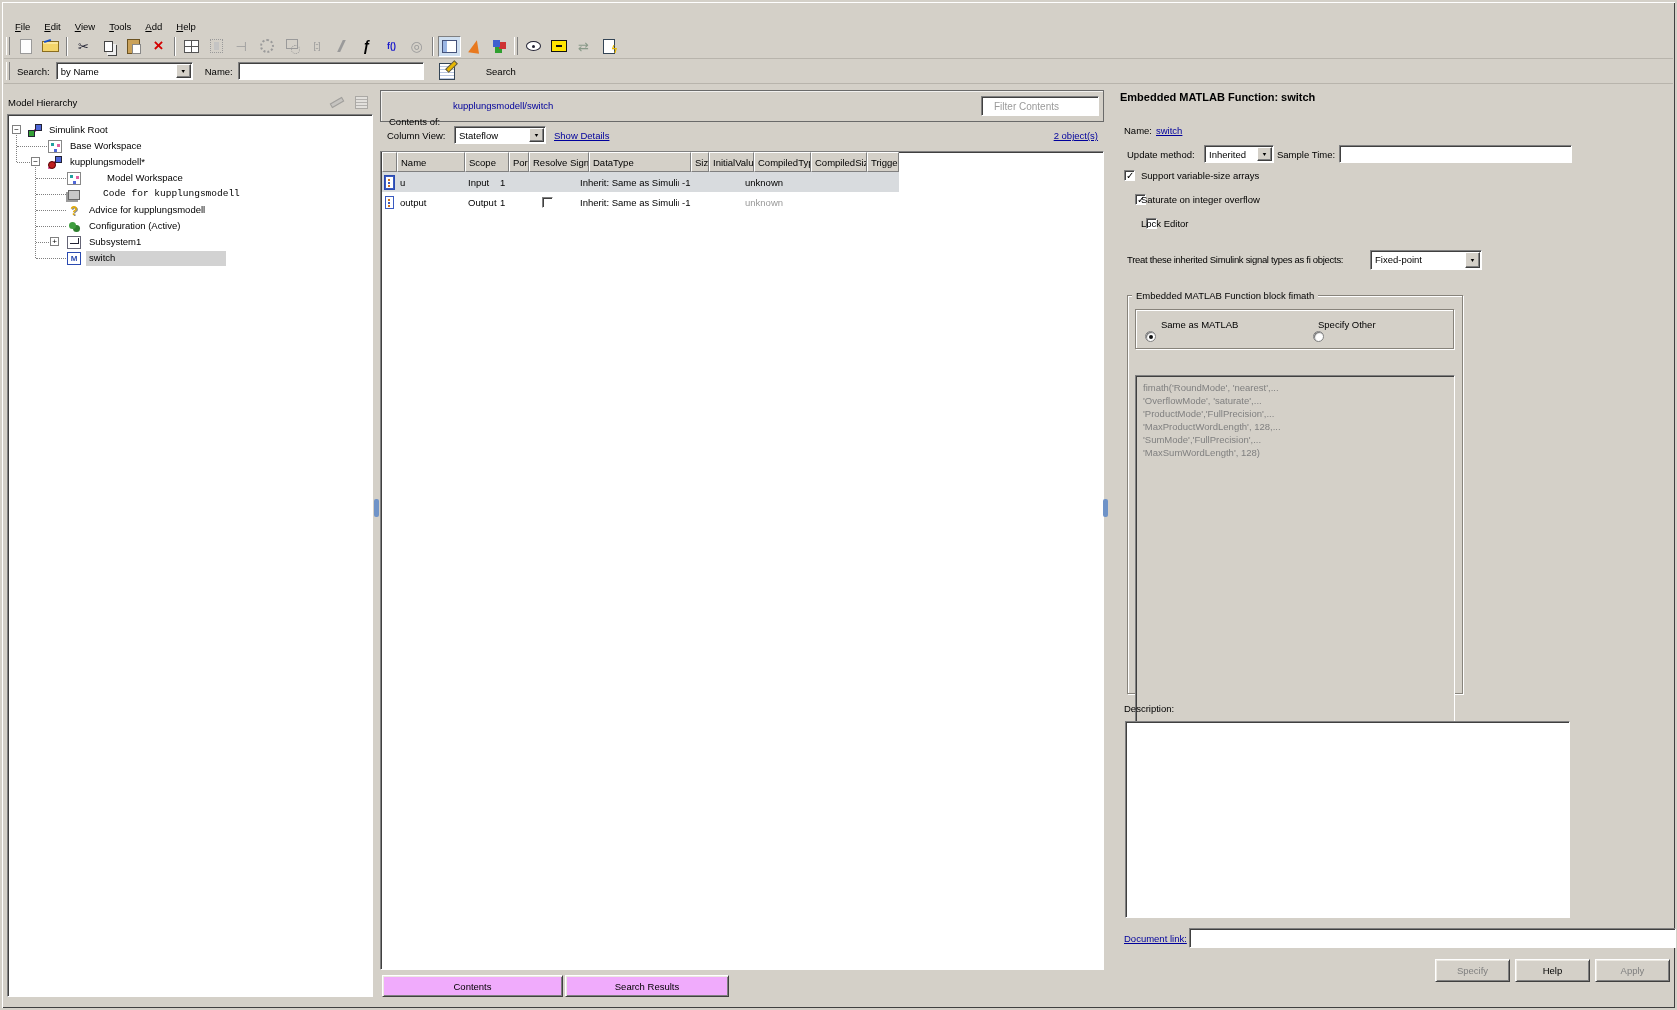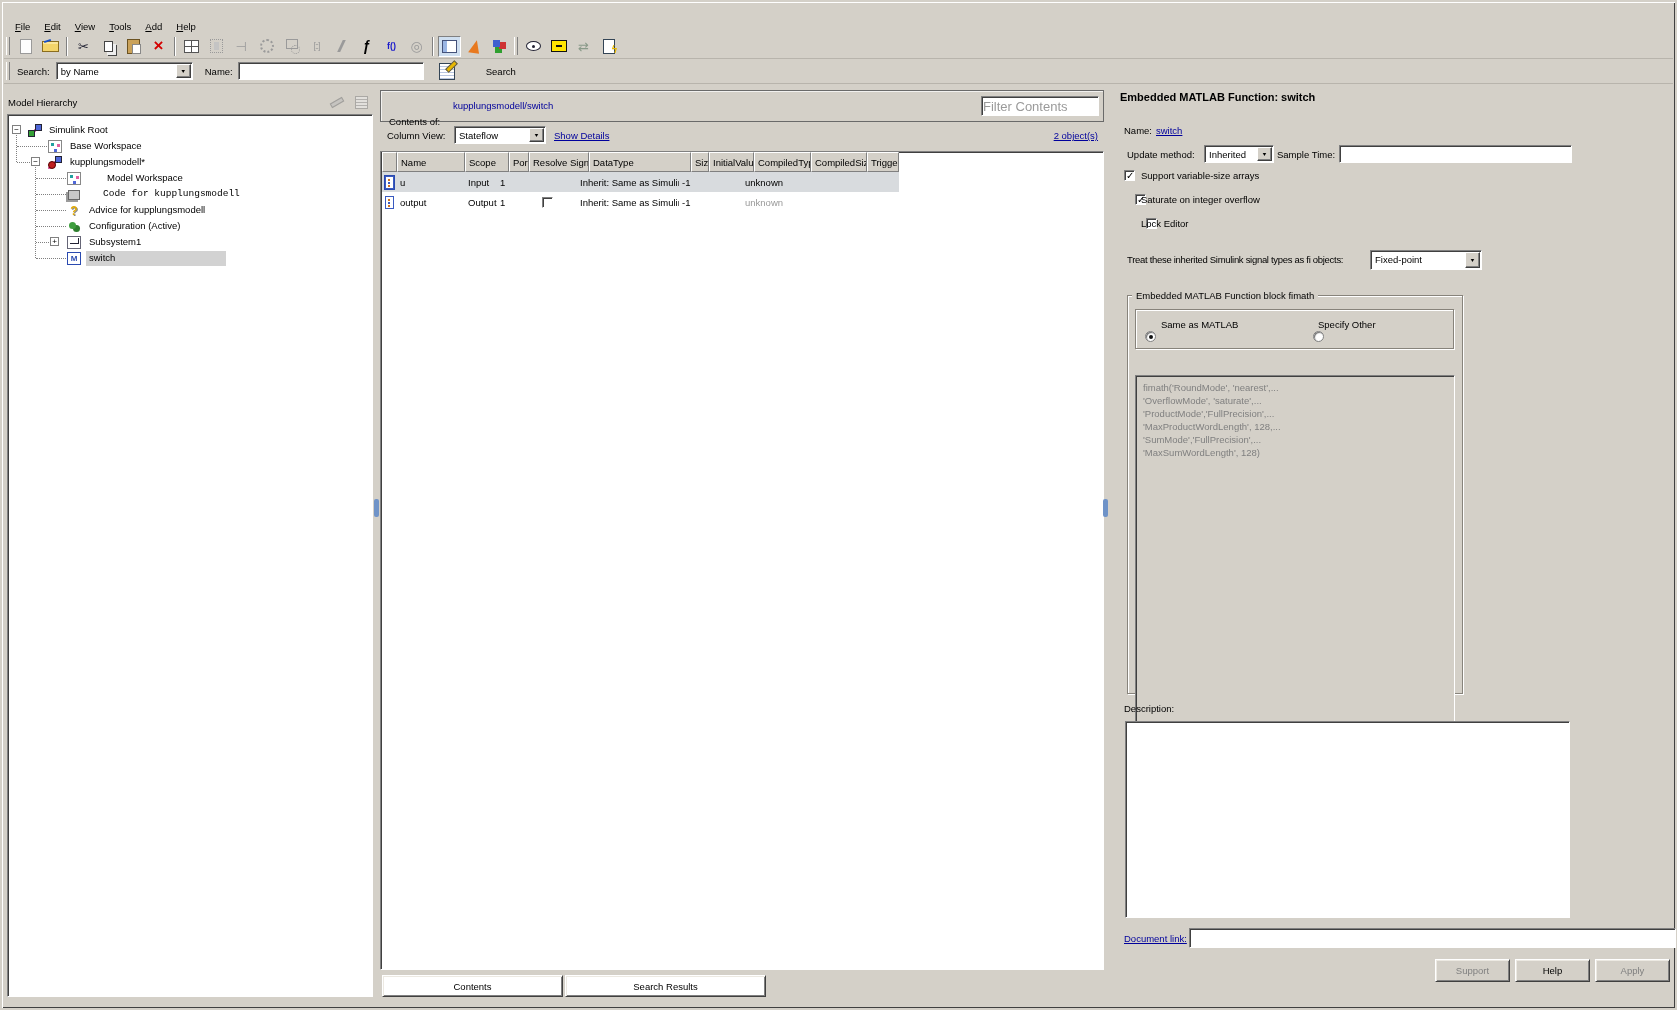--- a/index.html
+++ b/index.html
@@ -1,20 +1,20 @@
 <!DOCTYPE html>
 <html><head>
 <meta charset="utf-8">
 <style>
   *{box-sizing:border-box;margin:0;padding:0}
   html,body{width:1677px;height:1010px;overflow:hidden}
   body{font-family:"Liberation Sans","DejaVu Sans",sans-serif;font-size:9.5px;color:#000;background:#d4d0c8}
   .win{position:absolute;inset:0;background:#d4d0c8;border:2px solid #d4d0c8;box-shadow:inset 1px 1px 0 #fff,inset -1px -1px 0 #404040}
   .abs{position:absolute}
-  .bevel{border:1px solid;border-color:#fff #404040 #404040 #fff;box-shadow:inset 1px 1px 0 #ece9e2,inset -1px -1px 0 #808080;background:#ffffff}
+  .bevel{border:1px solid;border-color:#fff #404040 #404040 #fff;box-shadow:inset 1px 1px 0 #ece9e2,inset -1px -1px 0 #808080;background:#f0abfc}
   .sunk{border:1px solid;border-color:#808080 #fff #fff #808080;box-shadow:inset 1px 1px 0 #404040;background:#fff}
   .etched{border:1px solid #87837b;box-shadow:inset 1px 1px 0 #fff,1px 1px 0 #fff}
   .accel{display:inline-block}
   .accel::first-letter{text-decoration:underline}
   .link{color:#00009c}
   .ul{text-decoration:underline}
   
   .titlebar{position:absolute;left:2px;top:2px;right:2px;height:14px;background:linear-gradient(90deg,#0a246a,#2a5298 45%,#a6c8f0);display:flex;align-items:center;padding:0 2px}
   .appicon{width:11px;height:11px;position:relative;margin-right:4px}
   .appicon::before{content:"";position:absolute;left:1px;top:1px;width:4px;height:4px;background:#cf3333;box-shadow:5px 0 0 #3f5fd0,0 5px 0 #3f5fd0,5px 5px 0 #e0a000}
@@ -56,21 +56,21 @@
   .open-library-icon::before{content:"";width:7px;height:7px;background:#3f5fd0;box-shadow:6px 2px 0 #cf3333,2px 6px 0 #2f9f2f;margin:0 6px 6px 0}
   .show-dialog-icon::before{content:"";width:13px;height:8px;border:1px solid #223;border-radius:50%;background:#fff}
   .show-dialog-icon::after{content:"";position:absolute;width:3px;height:3px;background:#223;border-radius:50%}
   .bounding-box-icon::before{content:"";width:14px;height:10px;background:#ffe400;border:1px solid #111}
   .bounding-box-icon::after{content:"";position:absolute;width:6px;height:2px;background:#111}
   .swap-arrows-icon::before{content:"⇄";font-size:13px;color:#8a9a8a}
   .notes-lightning-icon::before{content:"";width:10px;height:13px;background:#fff;border:1px solid #345}
   .notes-lightning-icon::after{content:"ϟ";position:absolute;color:#e8b800;font-size:10px;font-weight:bold;right:3px;bottom:2px}
   
   .searchrow{position:absolute;left:2px;top:57px;right:2px;height:25px;display:flex;align-items:center;border-bottom:1px solid #b8b4ac}
-  .fld{font-family:inherit;font-size:13px;padding:1px 1px;outline:none}
+  .fld{font-family:inherit;font-size:10px;padding:1px 12px;outline:none}
   input.fld::placeholder{color:#9a9a9a}
   .combo{position:absolute;background:#fff;border:1px solid;border-color:#808080 #fff #fff #808080;box-shadow:inset 1px 1px 0 #404040}
   .combo .val{position:absolute;left:4px;top:3px;white-space:nowrap}
   .dbtn{position:absolute;right:1px;top:1px;bottom:1px;width:15px;display:flex;align-items:center;justify-content:center;border:1px solid;border-color:#fff #404040 #404040 #fff;box-shadow:inset -1px -1px 0 #808080;background:#d4d0c8}
   .dbtn::before{content:"▼";font-size:6px;transform:scaleY(.9)}
   .search-btn{display:flex;align-items:center;margin-left:14px}
   .search-options-icon{width:20px;height:18px;position:relative;margin-right:28px}
   .search-options-icon::before{content:"";position:absolute;left:1px;top:1px;width:14px;height:15px;background:repeating-linear-gradient(180deg,#fff 0 2px,#b9c6e0 2px 3px);border:1px solid #345}
   .search-options-icon::after{content:"";position:absolute;right:0;top:2px;width:11px;height:3px;background:#e8b800;border:1px solid #555;transform:rotate(-45deg)}
   
@@ -292,21 +292,21 @@
           <span class="gd" style="width: 45px;"></span>
           <span class="gd muted" style="width: 57px;">unknown</span>
           <span class="gd" style="width: 56px;"></span>
           <span class="gd" style="width: 32px;"></span>
         </div>
       </div>
   </div>
 
   <div id="tabs">
       <div class="tabbtn bevel accel" style="left: 380px; width: 181px;">Contents</div>
-      <div class="tabbtn bevel accel" style="left: 563px; width: 201px;">Search Results</div>
+      <div class="tabbtn bevel accel" style="left: 563px; width: 164px;">Search Results</div>
     </div>
 
   <span class="splitgrip" style="left:372px;top:497px"></span>
   <span class="splitgrip" style="left:1101px;top:497px"></span>
 
   <span class="dtitle" style="left:1118px;top:89px">Embedded MATLAB Function: switch</span>
   <span class="dlabel" style="left:1122px;top:123px">Name:</span>
   <span class="dlabel link ul" style="left:1154px;top:123px">switch</span>
 
   <span class="dlabel" style="left:1125px;top:147px">Update method:</span>
@@ -336,18 +336,18 @@
 'SumMode','FullPrecision',...
 'MaxSumWordLength', 128)</div>
 
   <span class="dlabel" style="left:1122px;top:701px">Description:</span>
   <textarea class="sunk fld abs" style="left: 1123px; top: 719px; width: 445px; height: 197px;"></textarea>
 
   <span class="dlabel link ul" style="left:1122px;top:931px">Document link:</span>
   <input class="sunk fld abs" style="left: 1187px; top: 926px; width: 487px; height: 20px;">
 
   <div class="dbrow" id="dlgbuttons">
-      <div class="dbutton accel disabled">Support</div>
+      <div class="dbutton accel disabled">Specify</div>
       <div class="dbutton accel">Help</div>
       <div class="dbutton accel disabled">Apply</div>
     </div>
 
 </div>
 
 </body></html>

